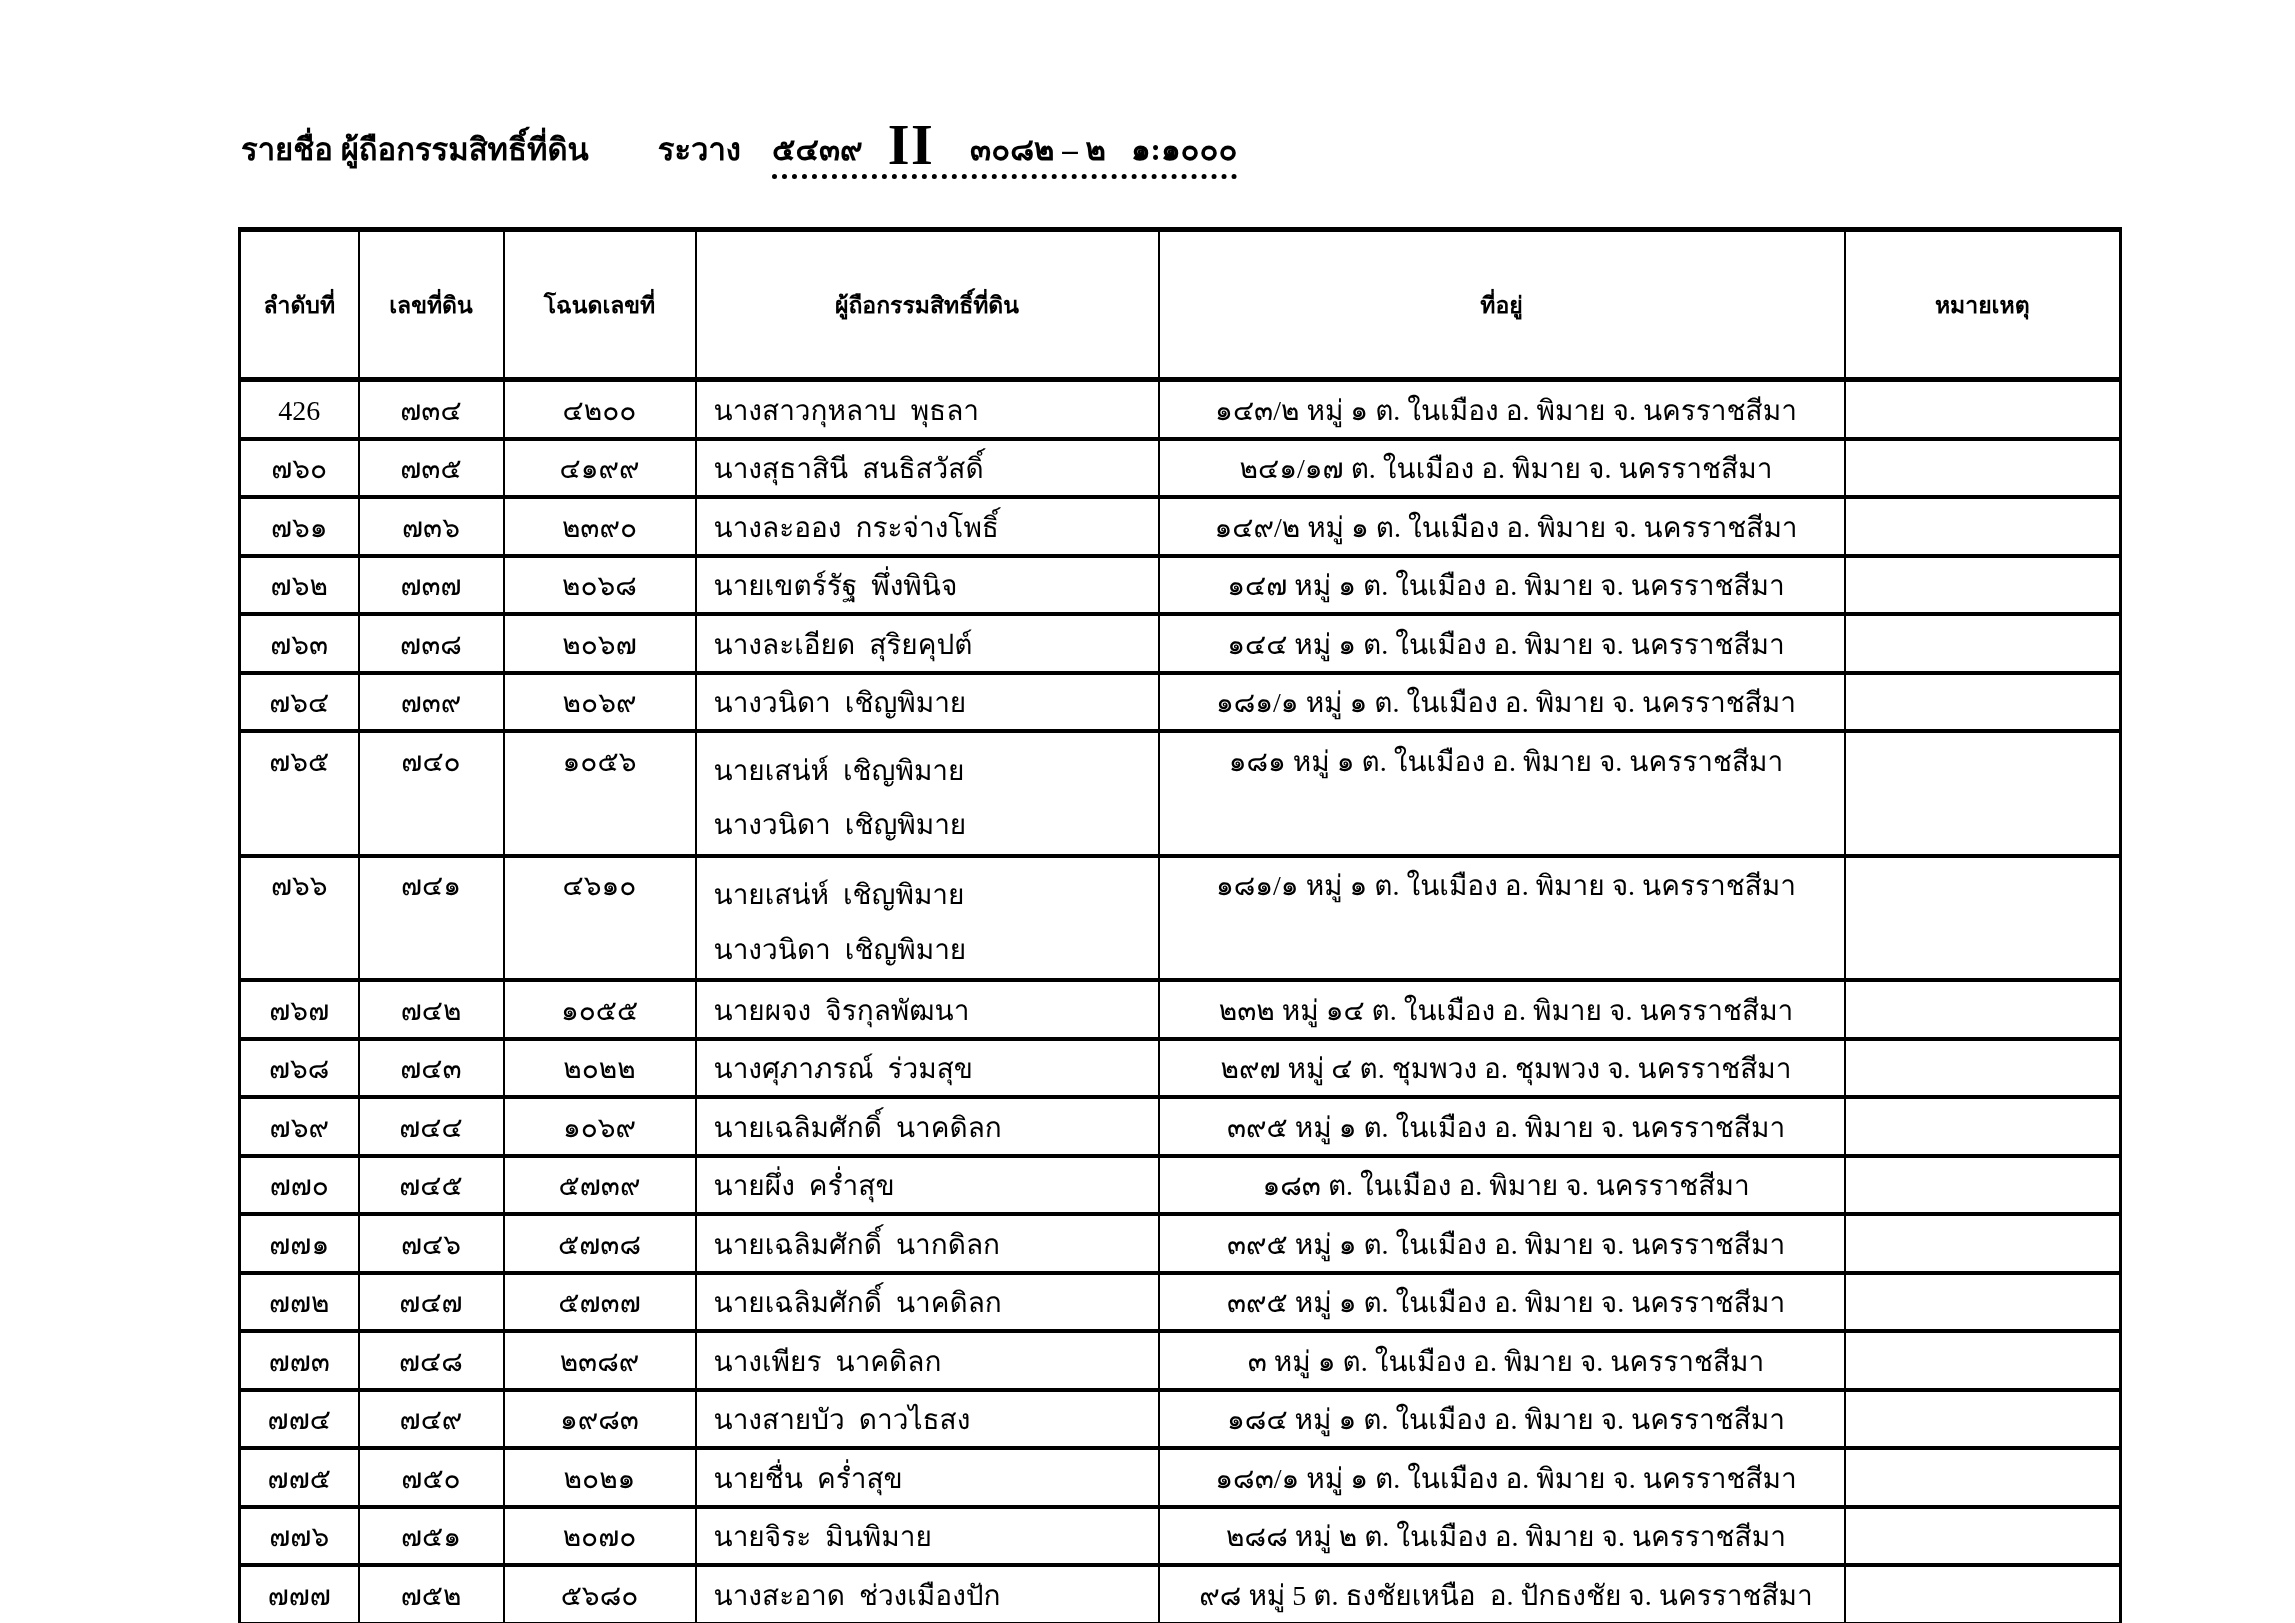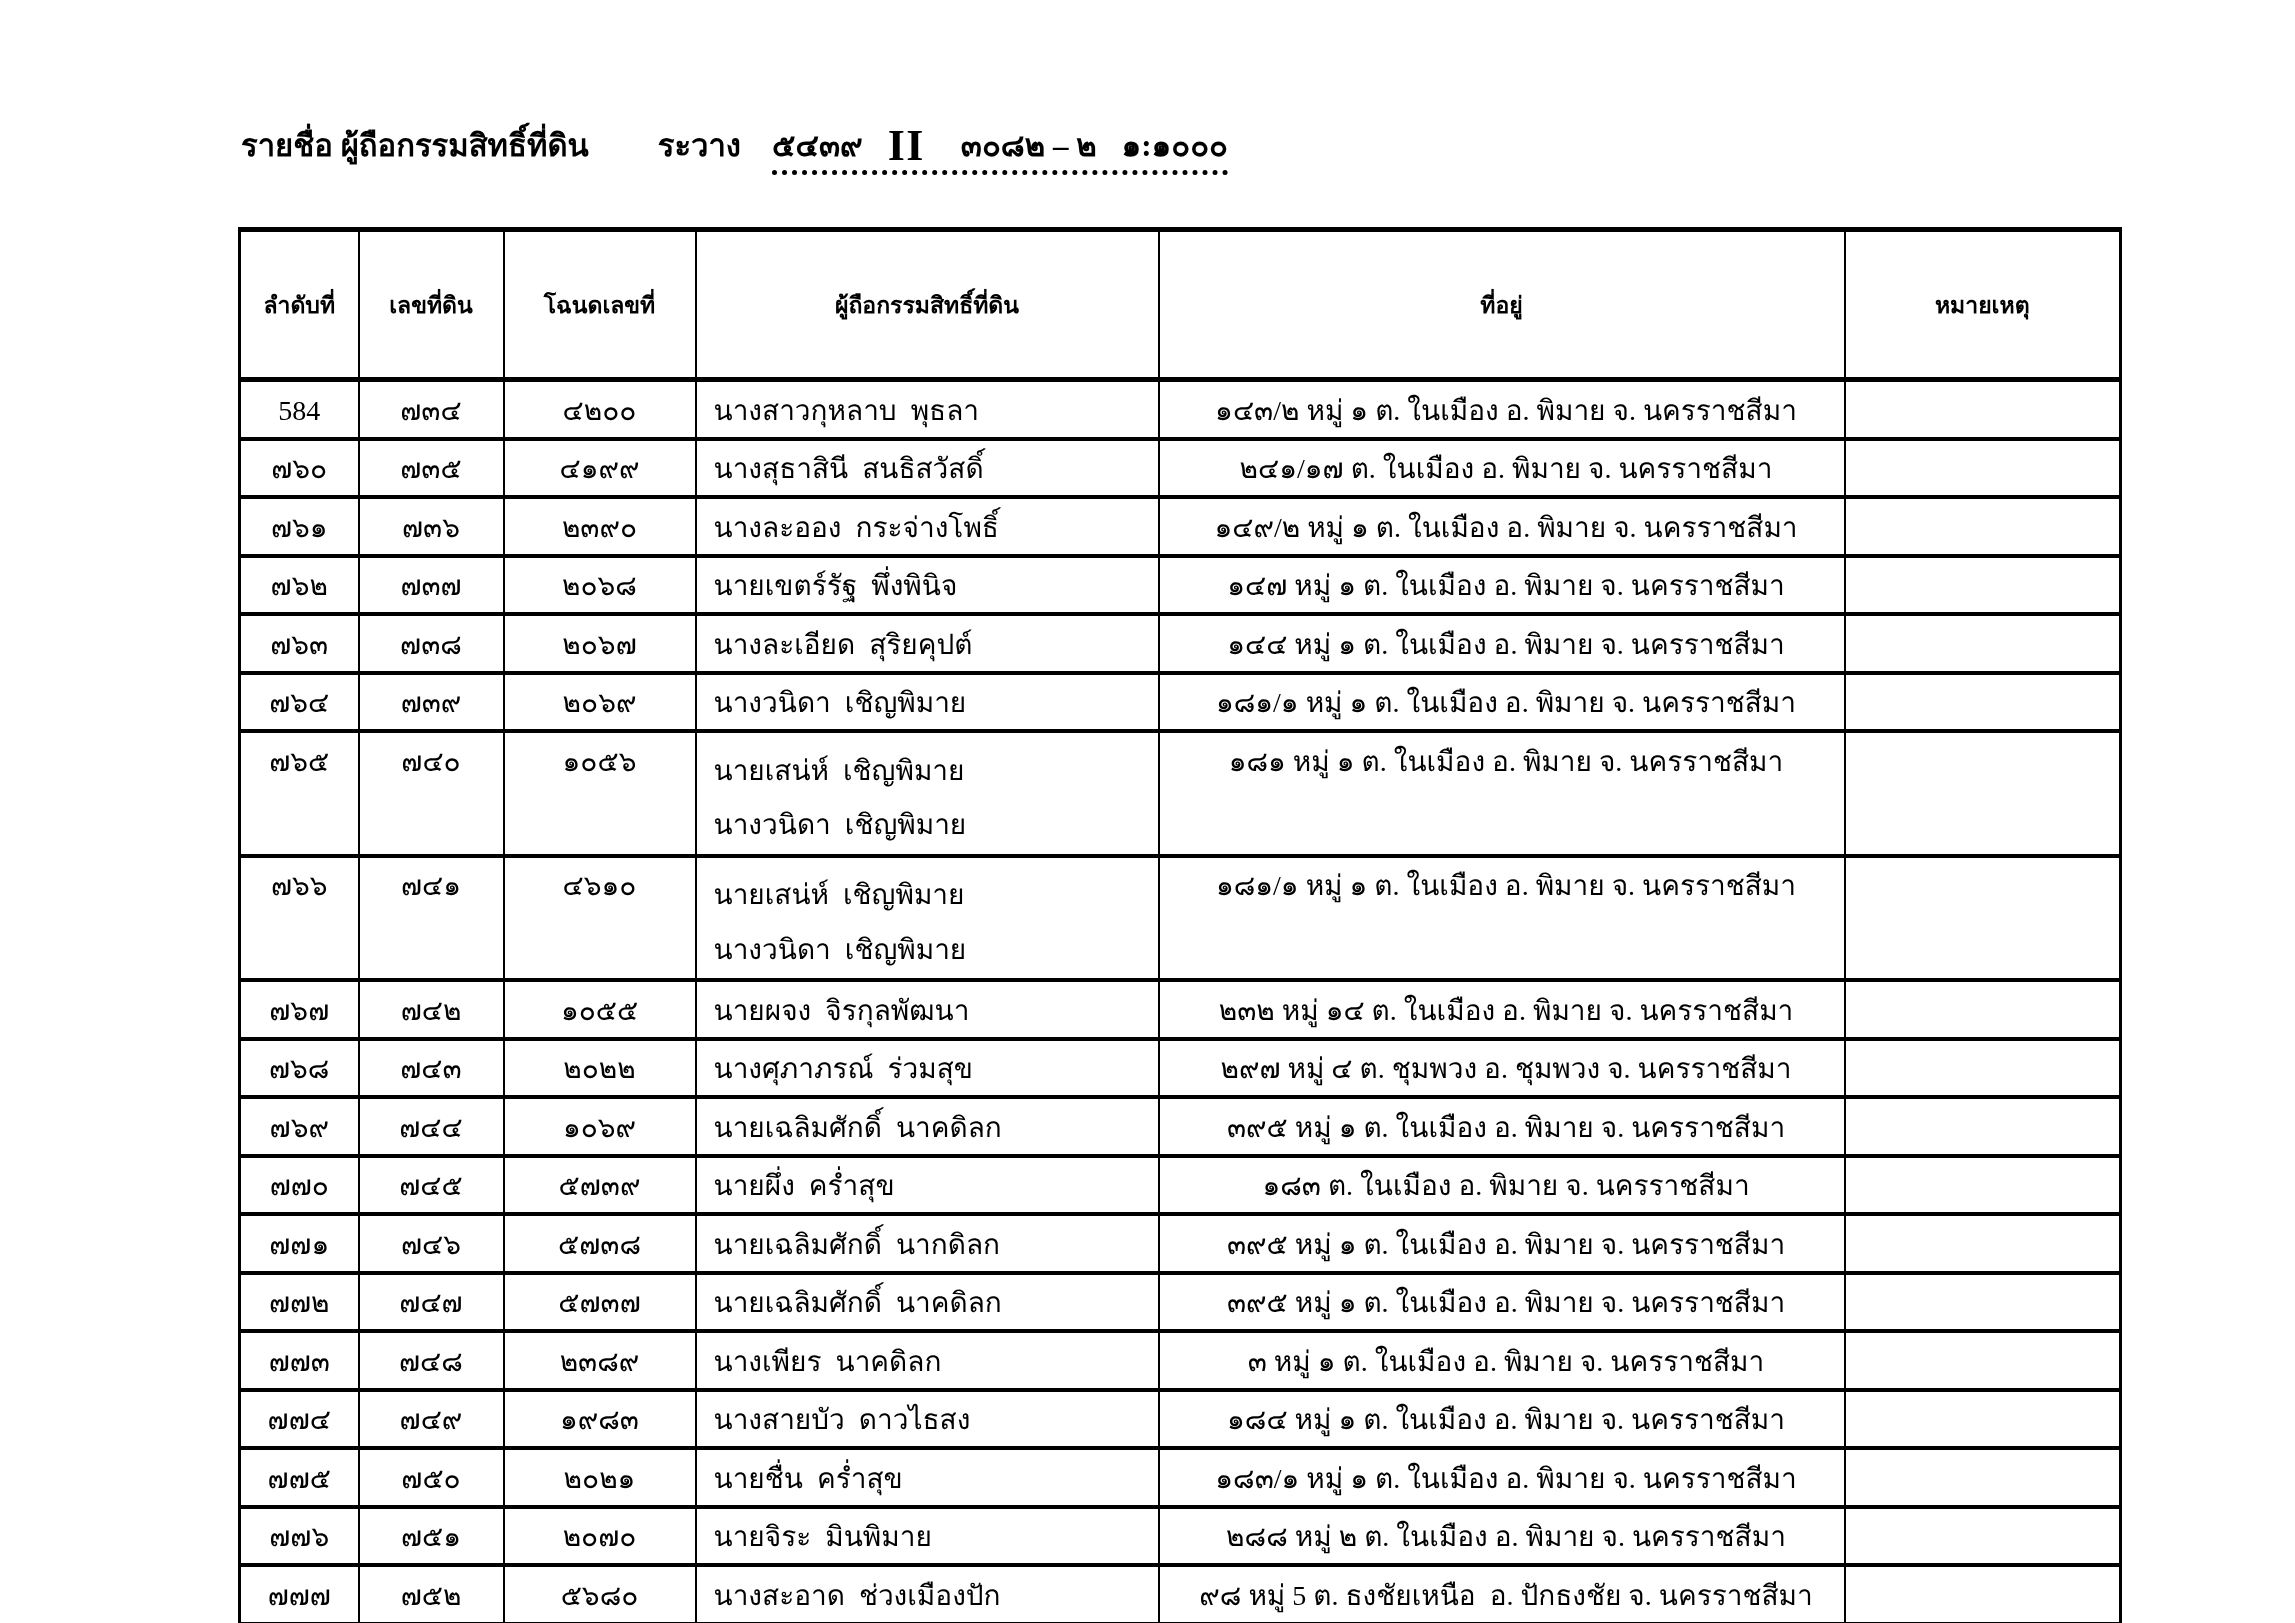--- a/index.html
+++ b/index.html
@@ -28,21 +28,21 @@
   }
   .doc-title .t-prefix { margin-right: 69px; text-align: center; }
   .doc-title .t-ravang { margin-right: 31px; }
   .sheet-ref {
     border-bottom: 5.9px dotted #000000;
     padding-bottom: 6.5px;
   }
   .sheet-ref .seg { margin-right: 25px; }
   .sheet-ref .seg:last-child { margin-right: 0; }
   .sheet-ref .roman {
-    font-size: 44px;
+    font-size: 56px;
     font-weight: bold;
     margin-right: 36px;
     vertical-align: -3.9px;
     letter-spacing: 1.3px;
   }
 
   
   table.land-table {
     position: absolute;
     left: 238px;
@@ -115,21 +115,21 @@
       <th>ลำดับที่</th>
       <th>เลขที่ดิน</th>
       <th>โฉนดเลขที่</th>
       <th>ผู้ถือกรรมสิทธิ์ที่ดิน</th>
       <th>ที่อยู่</th>
       <th>หมายเหตุ</th>
     </tr>
   </thead>
   <tbody>
       <tr class="single">
-        <td class="num">584</td>
+        <td class="num">426</td>
         <td class="num">๗๓๔</td>
         <td class="num">๔๒๐๐</td>
         <td class="holder">นางสาวกุหลาบ  พุธลา</td>
         <td class="addr">๑๔๓/๒ หมู่ ๑ ต. ในเมือง อ. พิมาย จ. นครราชสีมา</td>
         <td class="note"></td>
       </tr>
       <tr class="single">
         <td class="num">๗๖๐</td>
         <td class="num">๗๓๕</td>
         <td class="num">๔๑๙๙</td>

